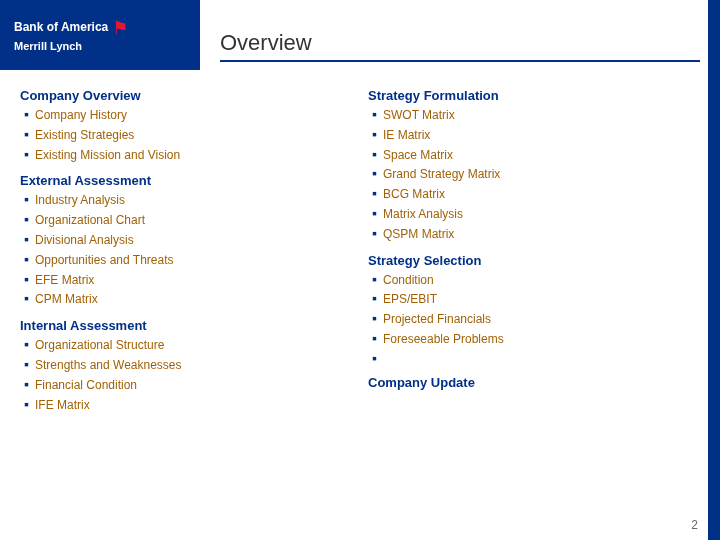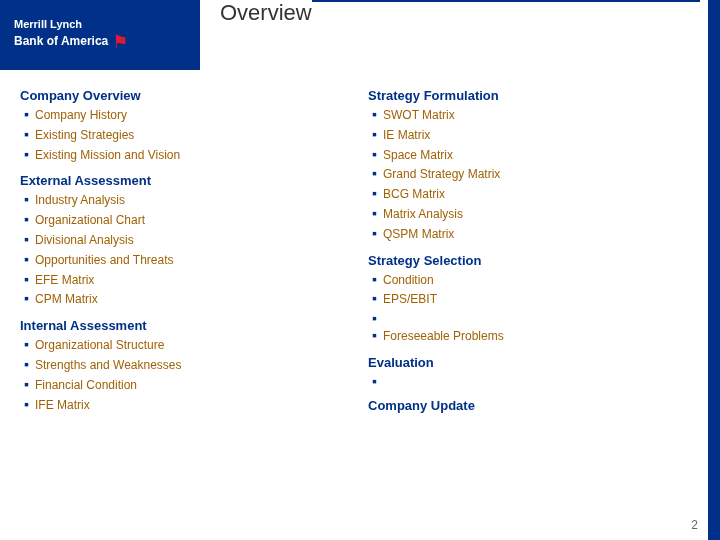--- a/index.html
+++ b/index.html
@@ -52,21 +52,21 @@
     }
 
     .logo-row {
       display: flex;
       align-items: center;
     }
 
     .title-area {
       flex: 1;
       display: flex;
-      flex-direction: row;
+      flex-direction: column;
       justify-content: flex-end;
       padding: 0 20px 8px 20px;
     }
 
     .page-title {
       font-size: 22px;
       color: #333;
       font-weight: normal;
       margin-bottom: 4px;
     }
@@ -150,25 +150,25 @@
     }
   </style>
 </head>
 <body>
 
 <div class="right-bar"></div>
 
 <div class="header">
   <div class="logo-box">
     <div class="logo-row">
-      <span class="logo-text-merrill">Merrill Lynch</span>
-    </div>
-    <div class="logo-row">
       <span class="logo-text-bank">Bank of America</span>
       <span class="logo-icon">⚑</span>
+    </div>
+    <div class="logo-row">
+      <span class="logo-text-merrill">Merrill Lynch</span>
     </div>
   </div>
   <div class="title-area">
     <h1 class="page-title">Overview</h1>
     <div class="title-underline"></div>
   </div>
 </div>
 
 <div class="content">
 
@@ -264,26 +264,26 @@
       <div class="list-item">
         <span class="bullet">▪</span>
         <span class="item-text">Condition</span>
       </div>
       <div class="list-item">
         <span class="bullet">▪</span>
         <span class="item-text">EPS/EBIT</span>
       </div>
       <div class="list-item">
         <span class="bullet">▪</span>
+        <span class="item-text">Projected Financials</span>
       </div>
       <div class="list-item">
         <span class="bullet">▪</span>
         <span class="item-text">Foreseeable Problems</span>
       </div>
-      <div class="section-header">Evaluation</div>
       <div class="list-item">
         <span class="bullet">▪</span>
       </div>
       <div class="section-header">Company Update</div>
     </div>
 
 </div>
 
 <div class="page-number">2</div>
 

